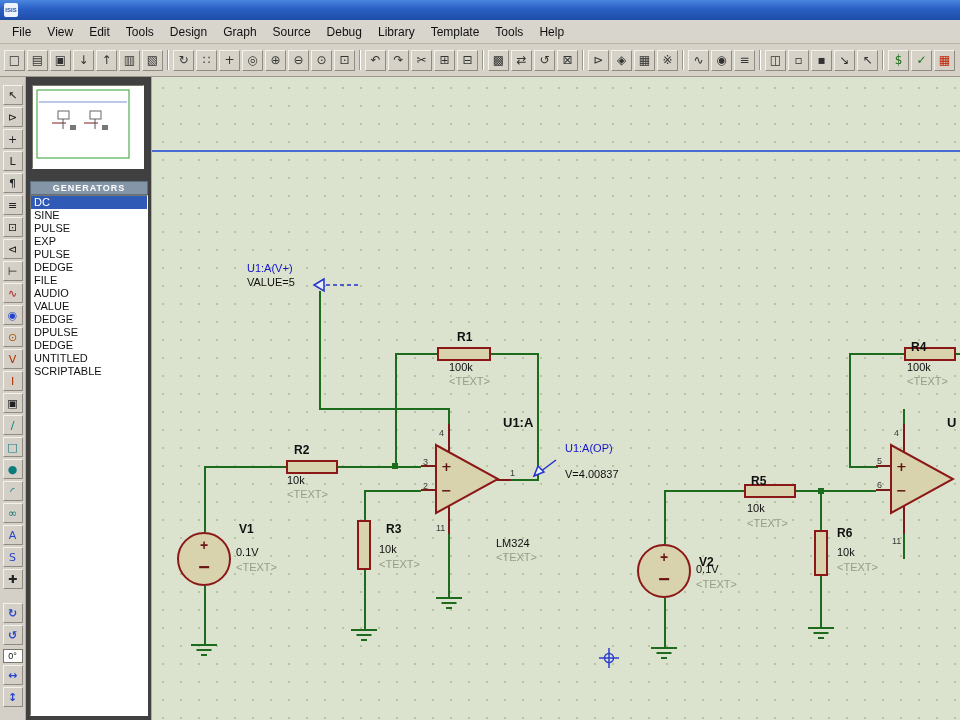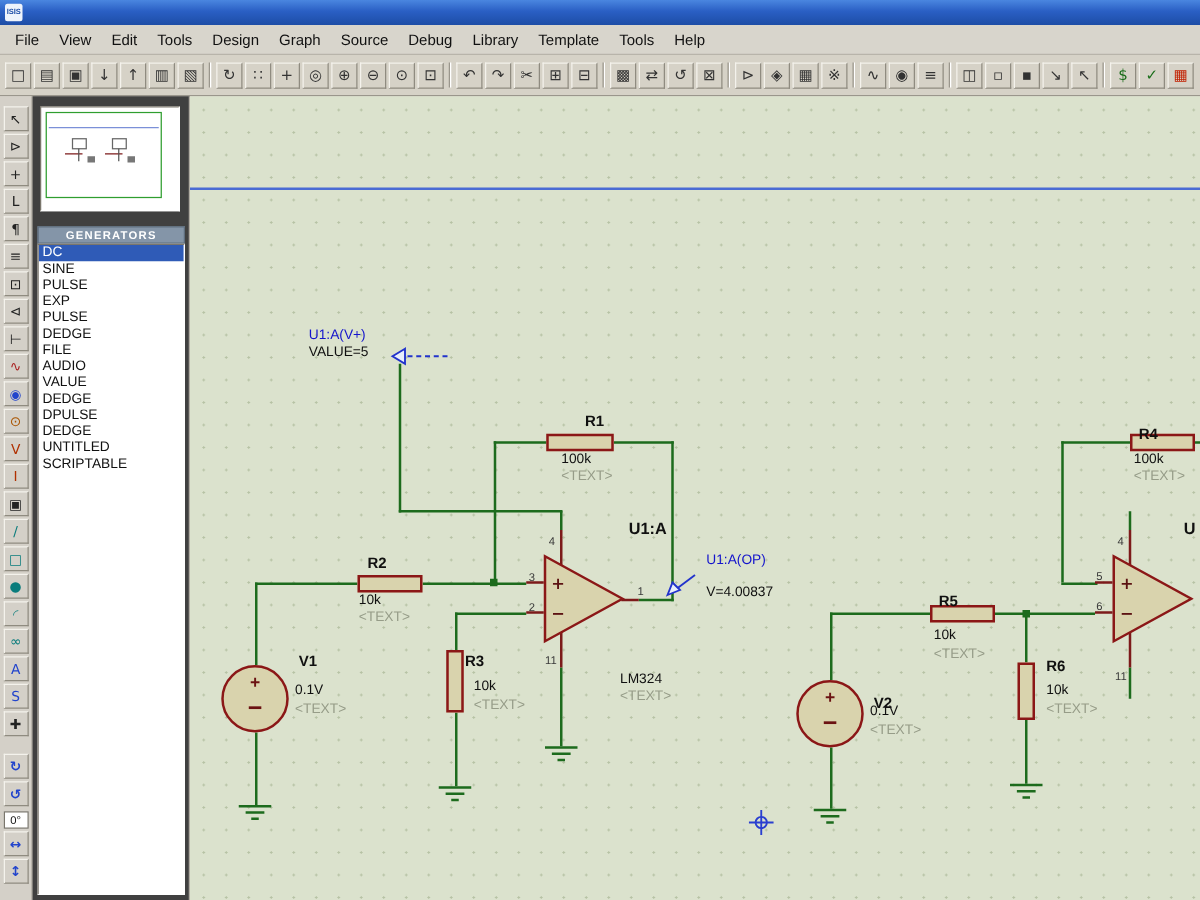--- a/index.html
+++ b/index.html
@@ -402,27 +402,27 @@
           <i></i>
           <i></i>
           <i></i>
         </div>
       <div class="gnd" style="left:199px;top:552px">
           <i></i>
           <i></i>
           <i></i>
         </div>
 
-      <div class="lbl ref" style="left:316px;top:253px">R1</div>
+      <div class="lbl ref" style="left:305px;top:253px">R1</div>
       <div class="lbl" style="left:297px;top:284px">100k</div>
       <div class="lbl gray" style="left:297px;top:298px">&lt;TEXT&gt;</div>
       <div class="lbl ref" style="left:142px;top:366px">R2</div>
       <div class="lbl" style="left:135px;top:397px">10k</div>
       <div class="lbl gray" style="left:135px;top:411px">&lt;TEXT&gt;</div>
-      <div class="lbl ref" style="left:220px;top:445px">R3</div>
+      <div class="lbl ref" style="left:234px;top:445px">R3</div>
       <div class="lbl" style="left:227px;top:466px">10k</div>
       <div class="lbl gray" style="left:227px;top:481px">&lt;TEXT&gt;</div>
       <div class="lbl ref" style="left:87px;top:445px">V1</div>
       <div class="lbl" style="left:84px;top:469px">0.1V</div>
       <div class="lbl gray" style="left:84px;top:484px">&lt;TEXT&gt;</div>
       <div class="lbl ref big" style="left:351px;top:338px">U1:A</div>
       <div class="lbl" style="left:344px;top:460px">LM324</div>
       <div class="lbl gray" style="left:344px;top:474px">&lt;TEXT&gt;</div>
       <div class="pin" style="left:271px;top:380px">3</div>
       <div class="pin" style="left:271px;top:404px">2</div>

